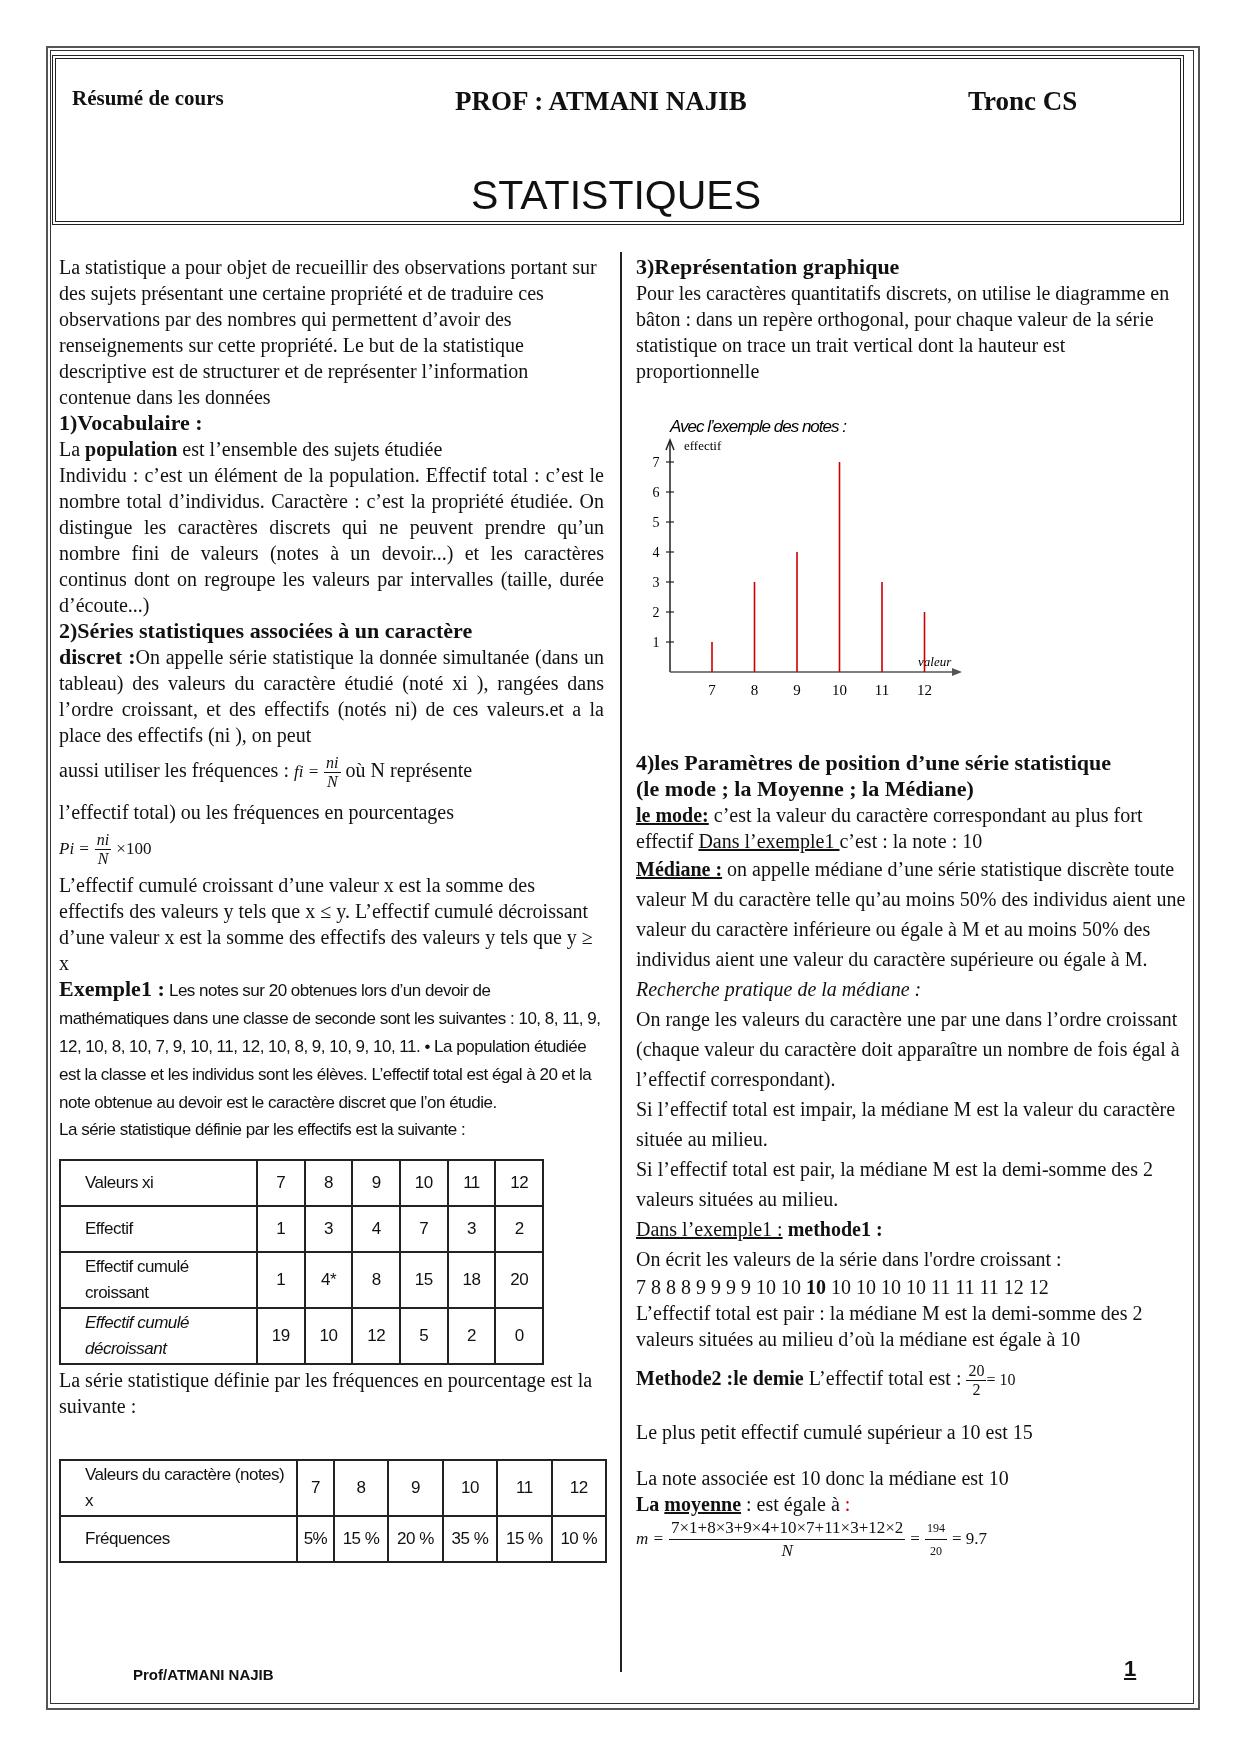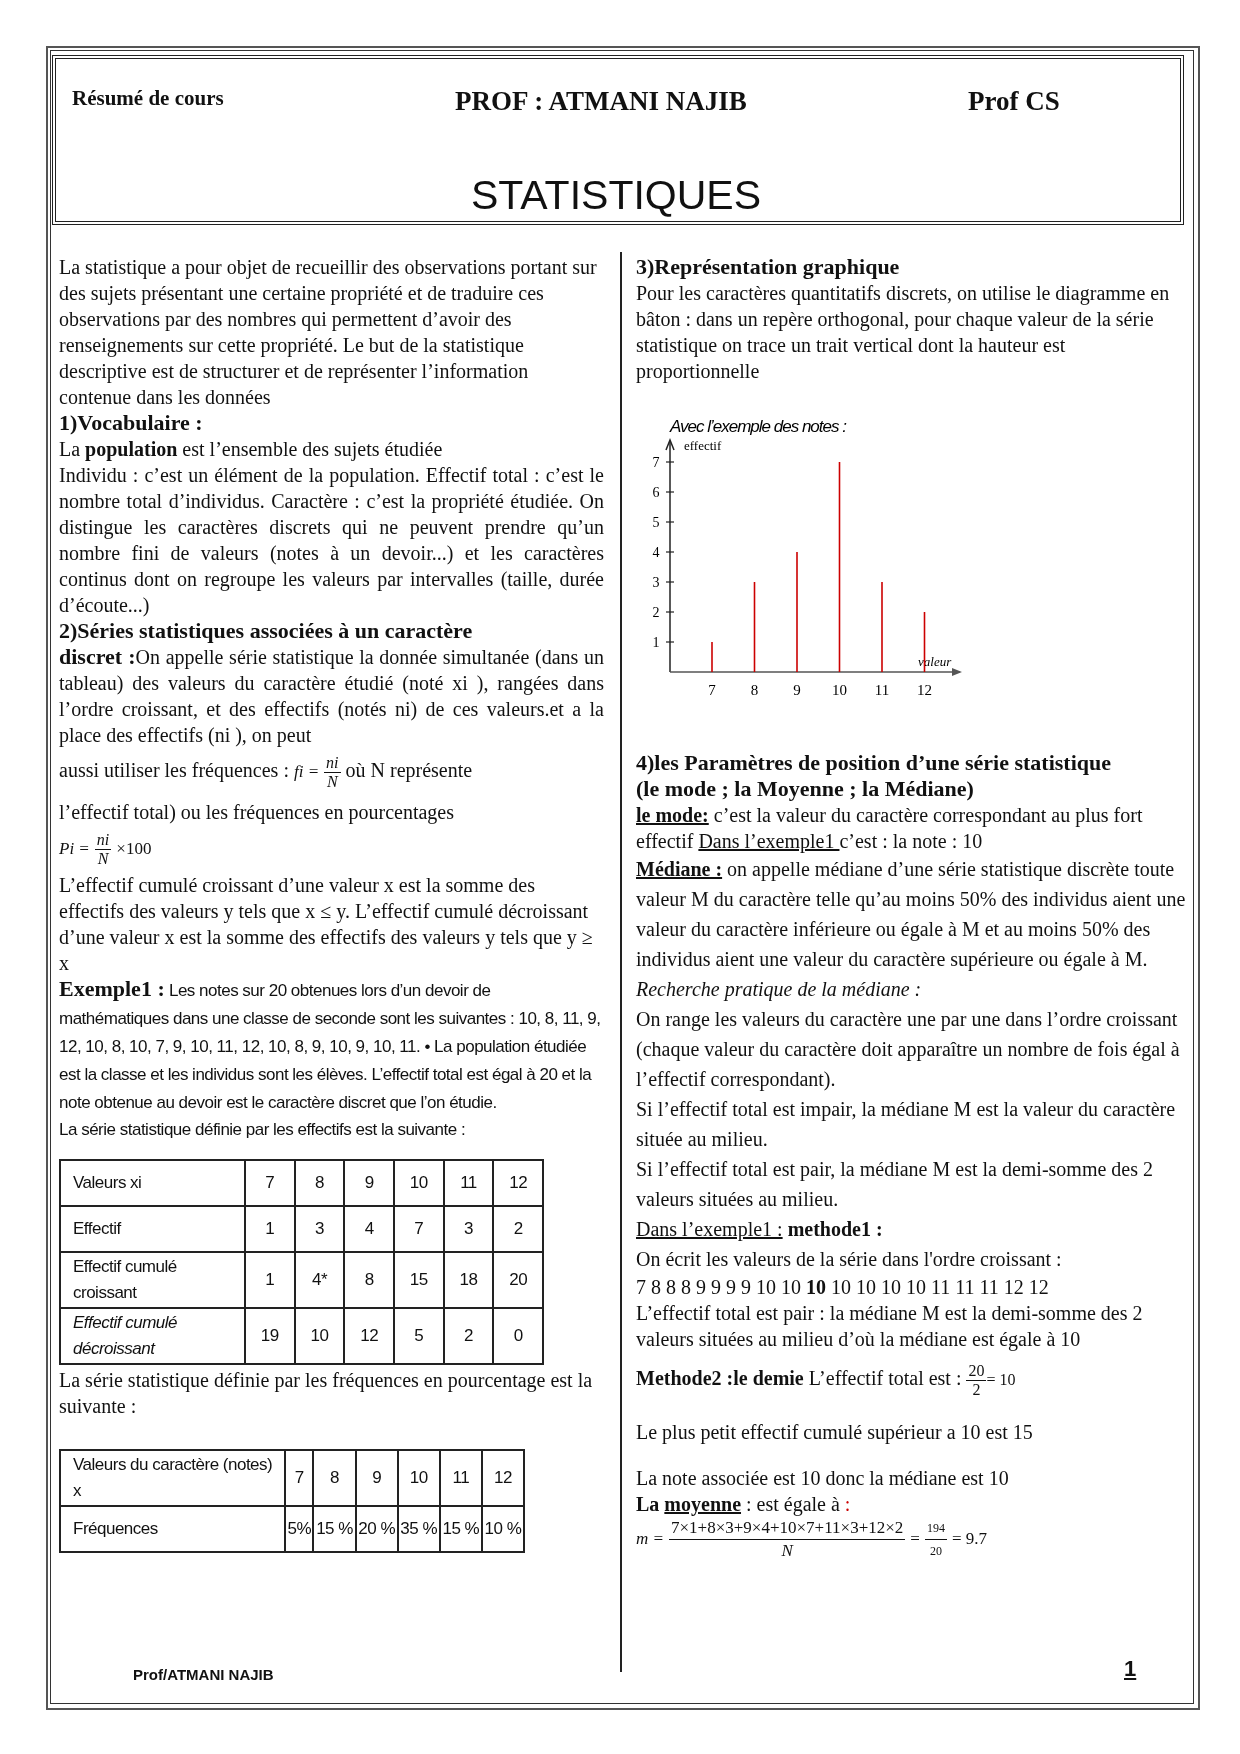--- a/index.html
+++ b/index.html
@@ -16,38 +16,38 @@
   .col-left { left: 59px; top: 254px; width: 545px; }
   .col-right { left: 636px; top: 254px; width: 555px; }
   p { margin: 0; }
   .h { font-weight: bold; font-size: 22px; }
   .sans { font-family: "Liberation Sans", sans-serif; font-size: 17px; line-height: 27px; letter-spacing: -0.5px; }
   .ul { text-decoration: underline; }
   .it { font-style: italic; }
   .just { text-align: justify; }
   table { border-collapse: collapse; font-family: "Liberation Sans", sans-serif; font-size: 17px; letter-spacing: -0.5px; }
   td { border: 2px solid #222; height: 42px; text-align: center; }
-  td.lbl { text-align: left; padding-left: 12px; }
+  td.lbl { text-align: left; padding-left: 24px; }
   .frac { display: inline-block; vertical-align: middle; text-align: center; font-style: italic; font-size: 16px; line-height: 18px; }
   .frac span { display: block; }
   .frac .num { border-bottom: 1px solid #111; padding: 0 2px; }
   .chart-wrap { position: absolute; left: 650px; top: 412px; width: 340px; height: 310px; }
   .footer-name { position: absolute; left: 133px; top: 1666px; font-family: "Liberation Sans", sans-serif; font-weight: bold; font-size: 15px; }
   .footer-page { position: absolute; left: 1124px; top: 1656px; font-family: "Liberation Sans", sans-serif; font-weight: bold; font-size: 22px; text-decoration: underline; }
 </style>
 </head>
 <body>
 
 <div class="frame-outer"></div>
 <div class="frame-inner"></div>
 
 <div class="header-box"></div>
 <div class="hdr-left">Résumé de cours</div>
 <div class="hdr-mid">PROF : ATMANI NAJIB</div>
-<div class="hdr-right">Prof CS</div>
+<div class="hdr-right">Tronc CS</div>
 <div class="hdr-title">STATISTIQUES</div>
 
 <div class="col-divider"></div>
 
 <div class="col col-left">
   <p>La statistique a pour objet de recueillir des observations portant sur des sujets présentant une certaine propriété et de traduire ces observations par des nombres qui permettent d’avoir des renseignements sur cette propriété. Le but de la statistique descriptive est de structurer et de représenter l’information contenue dans les données</p>
   <p class="h">1)Vocabulaire :</p>
   <p><span> La </span><b>population</b><span> est l’ensemble des sujets étudiée</span></p>
   <p class="just">Individu : c’est un élément de la population. Effectif total : c’est le nombre total d’individus. Caractère : c’est la propriété étudiée. On distingue les caractères discrets qui ne peuvent prendre qu’un nombre fini de valeurs (notes à un devoir...) et les caractères continus dont on regroupe les valeurs par intervalles (taille, durée d’écoute...)</p>
   <p class="h">2)Séries statistiques associées à un caractère</p>
@@ -104,21 +104,21 @@
           <td>12</td>
           <td>5</td>
           <td>2</td>
           <td>0</td>
         </tr>
       </tbody>
   </table>
 
   <p style="margin-top:2px">La série statistique définie par les fréquences en pourcentage est la suivante :</p>
 
-  <table style="margin-top:30px; width:466px;">
+  <table style="margin-top:40px; width:548px;">
     <tbody id="t2body">
         <tr>
           <td class="lbl" style="width: 210px;">Valeurs du caractère (notes) x</td>
           <td>7</td>
           <td>8</td>
           <td>9</td>
           <td>10</td>
           <td>11</td>
           <td>12</td>
         </tr>

